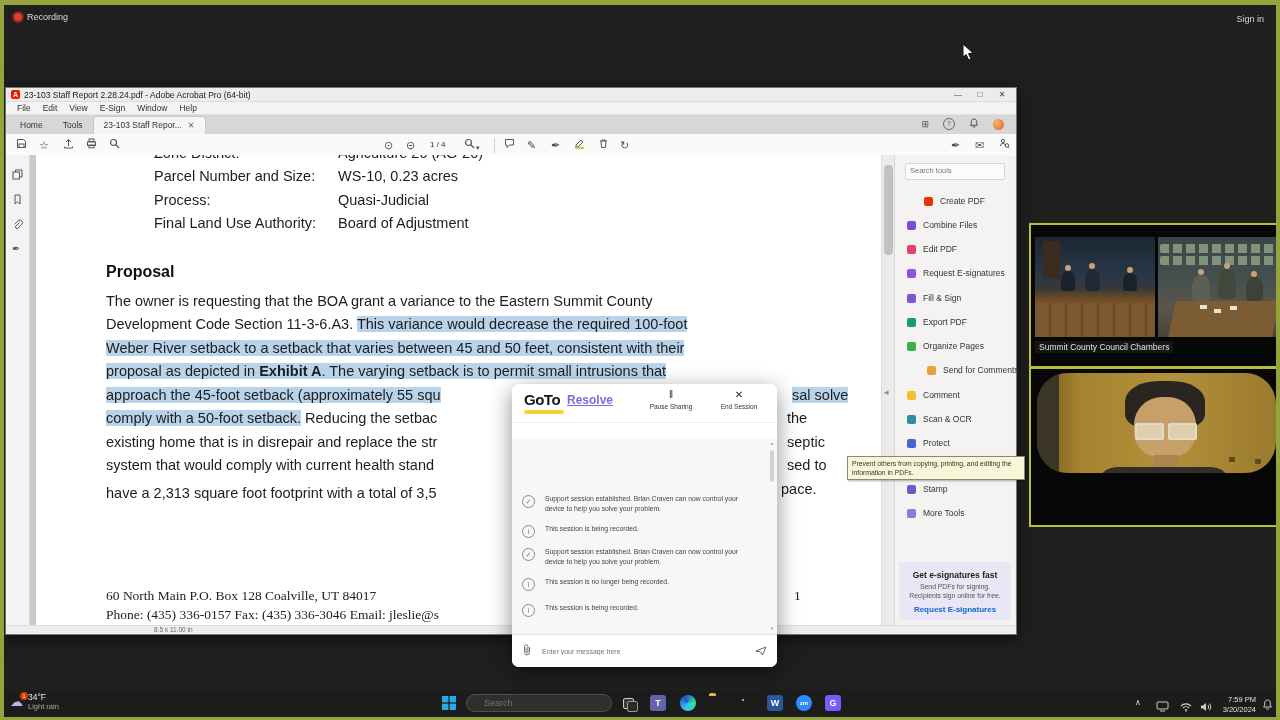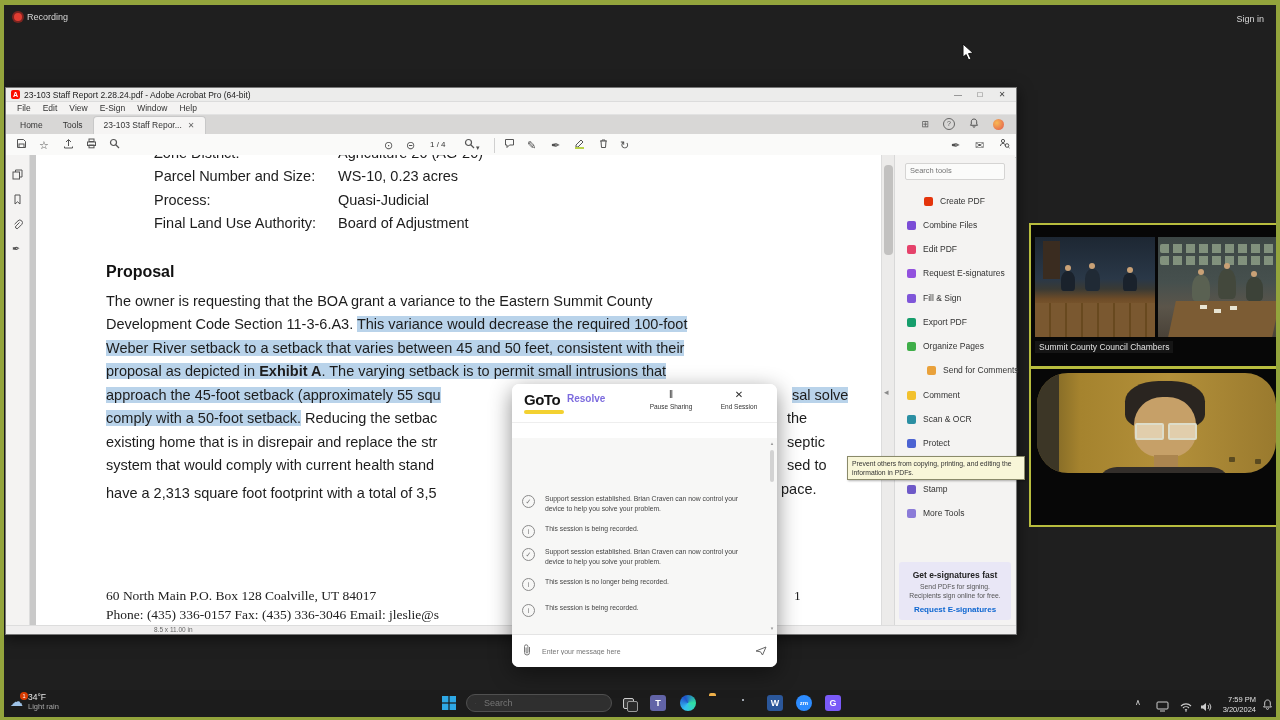--- a/index.html
+++ b/index.html
@@ -90,21 +90,21 @@
   
   #goto{left:508px;top:379px;width:265px;height:283px;background:#fff;border-radius:7px;
         box-shadow:0 6px 22px rgba(0,0,0,.45);z-index:50;overflow:hidden;}
   .gt-title{height:16px;display:flex;align-items:center;gap:5px;padding:0 8px;background:#fcfcfc;}
   .gt-appicon{width:9px;height:9px;border-radius:2px;background:#7a5af8;color:#fff;font-size:6px;line-height:9px;text-align:center;font-weight:bold;}
   .gt-title .t{font-size:7.5px;color:#555;flex:1;}
   .gt-ctl{font-size:8px;color:#555;width:16px;text-align:center;}
   .gt-head{position:relative;height:38px;border-bottom:1px solid #eee;background:#fff;}
   .gt-logo{position:absolute;left:12px;top:7px;font-size:15px;font-weight:800;color:#141414;letter-spacing:-.5px;}
   .gt-logo-bar{position:absolute;left:12px;top:26px;width:40px;height:4px;background:#f3d131;border-radius:2px;}
-  .gt-resolve{position:absolute;left:55px;top:9px;font-size:10px;color:#7c6bde;font-weight:bold;}
+  .gt-resolve{position:absolute;left:55px;top:9px;font-size:12px;color:#7c6bde;font-weight:bold;text-decoration:underline;}
   .gt-act{position:absolute;top:5px;width:54px;text-align:center;color:#2b2b2b;}
   .gt-act .gi{font-size:10px;line-height:12px;}
   .gt-act .gl{font-size:6.5px;margin-top:2px;color:#333;}
   .gt-msgs{position:absolute;left:0;right:0;top:54px;height:196px;background:#f7f7f6;}
   .msg{position:absolute;left:10px;display:flex;gap:10px;align-items:flex-start;}
   .mic{width:11px;height:11px;border:1px solid #8a8a8a;border-radius:50%;color:#777;font-size:7px;line-height:11px;text-align:center;flex:none;margin-top:1px;}
   .mtx{font-size:6.8px;color:#444;line-height:1.5;width:196px;}
   .gt-scroll{position:absolute;right:2px;top:56px;bottom:36px;width:6px;}
   .gt-scroll .ar{position:absolute;left:0;width:6px;text-align:center;font-size:5px;color:#999;}
   .gt-thumb{position:absolute;left:1px;top:10px;width:4px;height:32px;background:#d2d2d2;border-radius:2px;}

